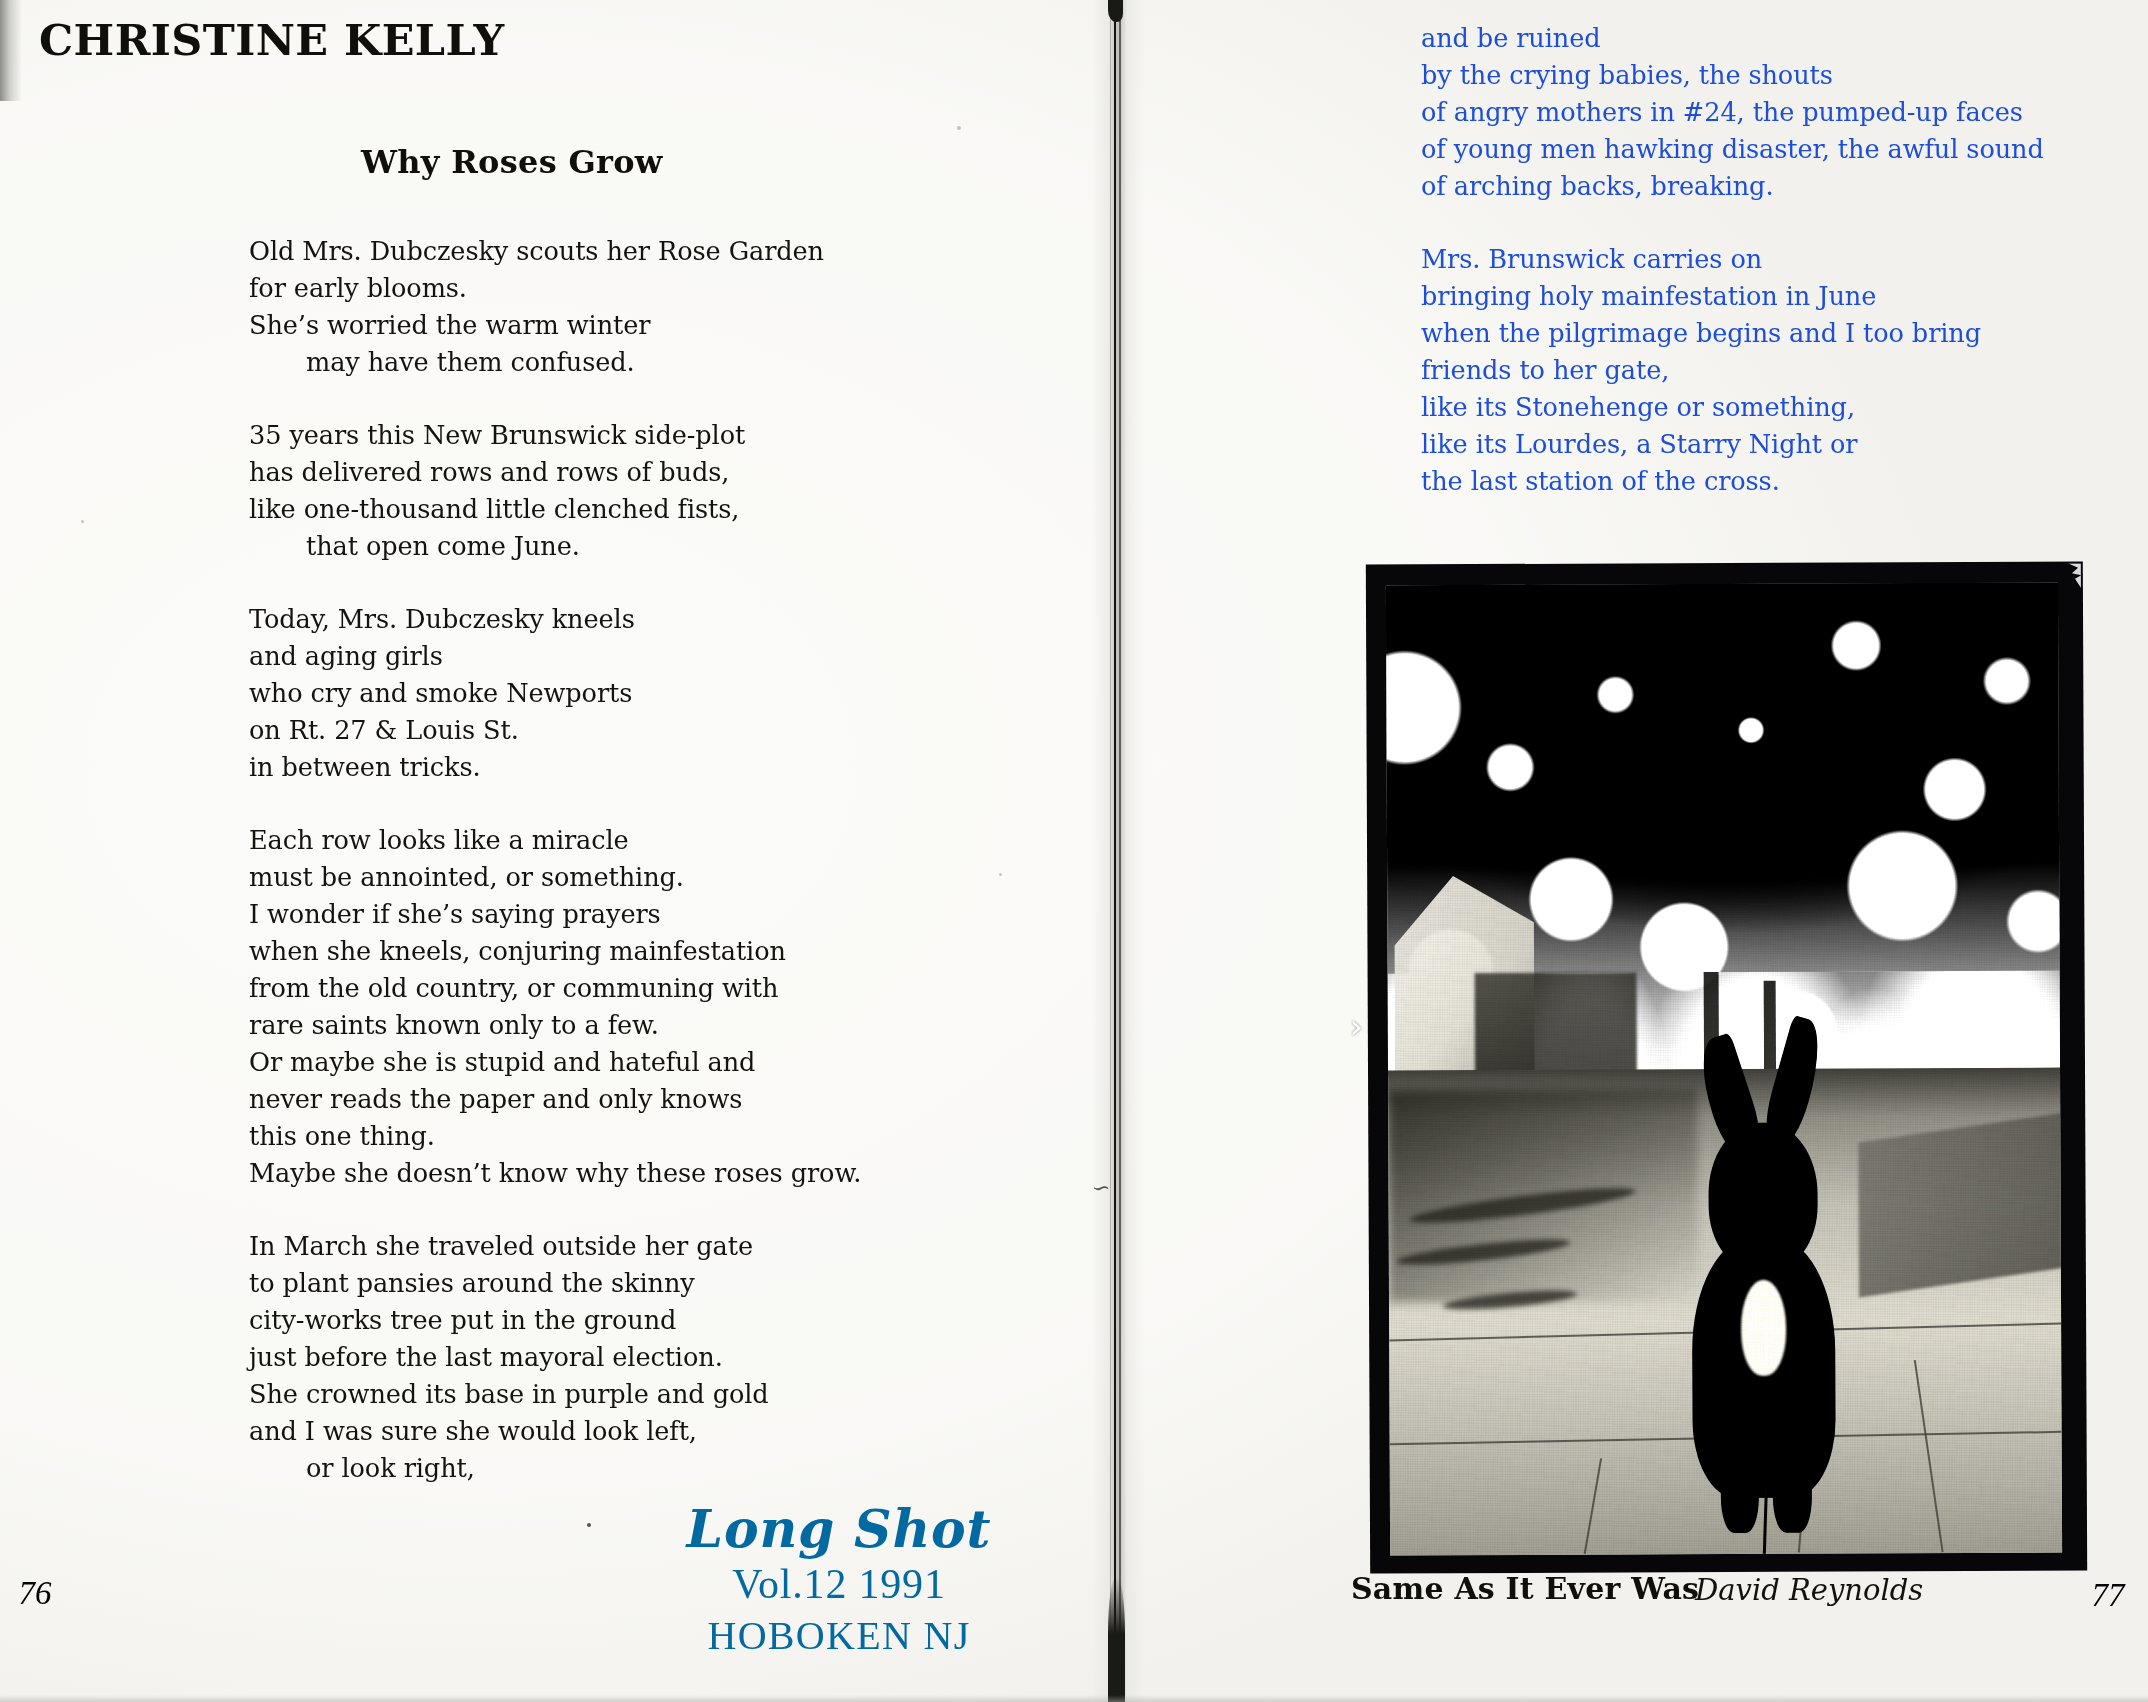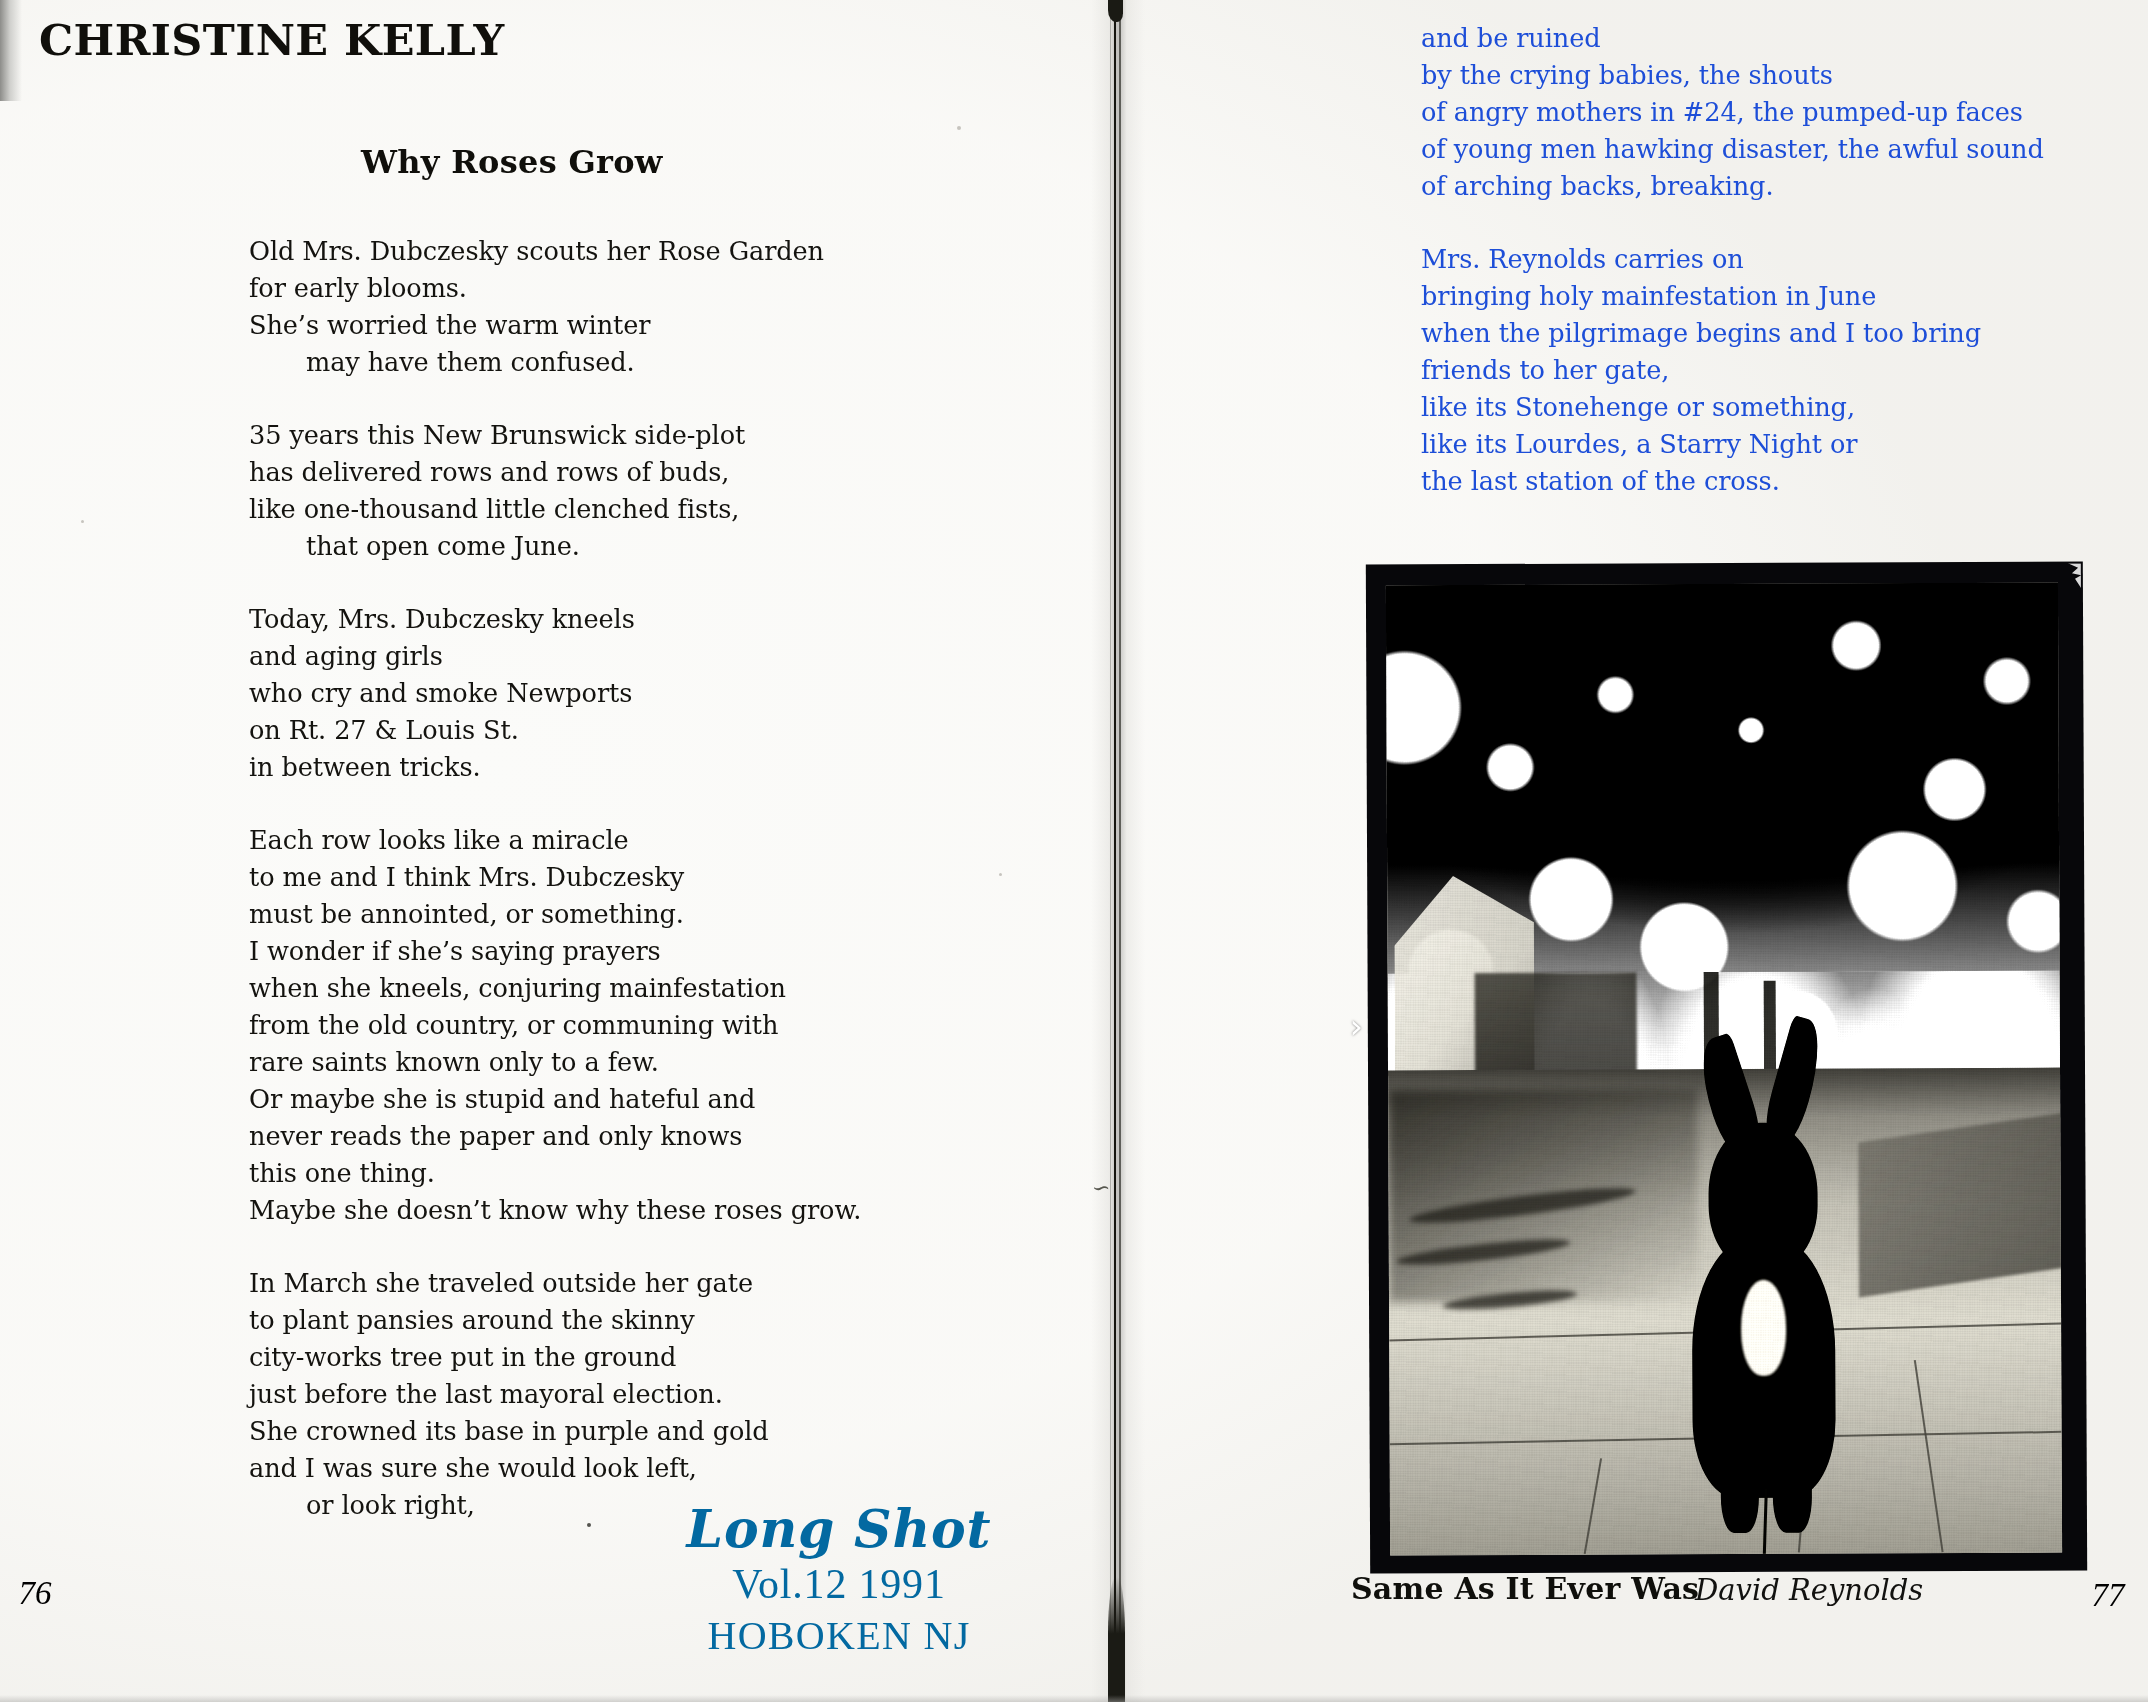--- a/index.html
+++ b/index.html
@@ -491,21 +491,20 @@
         </div>
         <div class="stanza">
           <span class="vline">Today, Mrs. Dubczesky kneels</span>
           <span class="vline">and aging girls</span>
           <span class="vline">who cry and smoke Newports</span>
           <span class="vline">on Rt. 27 &amp; Louis St.</span>
           <span class="vline">in between tricks.</span>
         </div>
         <div class="stanza">
           <span class="vline">Each row looks like a miracle</span>
-          <span class="vline">to me and I think Mrs. Dubczesky</span>
           <span class="vline">must be annointed, or something.</span>
           <span class="vline">I wonder if she’s saying prayers</span>
           <span class="vline">when she kneels, conjuring mainfestation</span>
           <span class="vline">from the old country, or communing with</span>
           <span class="vline">rare saints known only to a few.</span>
           <span class="vline">Or maybe she is stupid and hateful and</span>
           <span class="vline">never reads the paper and only knows</span>
           <span class="vline">this one thing.</span>
           <span class="vline">Maybe she doesn’t know why these roses grow.</span>
         </div>
@@ -548,21 +547,21 @@
 
     <div class="poem-body-right" id="right-poem">
         <div class="stanza">
           <span class="vline">and be ruined</span>
           <span class="vline">by the crying babies, the shouts</span>
           <span class="vline">of angry mothers in #24, the pumped-up faces</span>
           <span class="vline">of young men hawking disaster, the awful sound</span>
           <span class="vline">of arching backs, breaking.</span>
         </div>
         <div class="stanza">
-          <span class="vline">Mrs. Reynolds carries on</span>
+          <span class="vline">Mrs. Brunswick carries on</span>
           <span class="vline">bringing holy mainfestation in June</span>
           <span class="vline">when the pilgrimage begins and I too bring</span>
           <span class="vline">friends to her gate,</span>
           <span class="vline">like its Stonehenge or something,</span>
           <span class="vline">like its Lourdes, a Starry Night or</span>
           <span class="vline">the last station of the cross.</span>
         </div>
       </div>
 
     <div class="folio folio-right">77</div>

